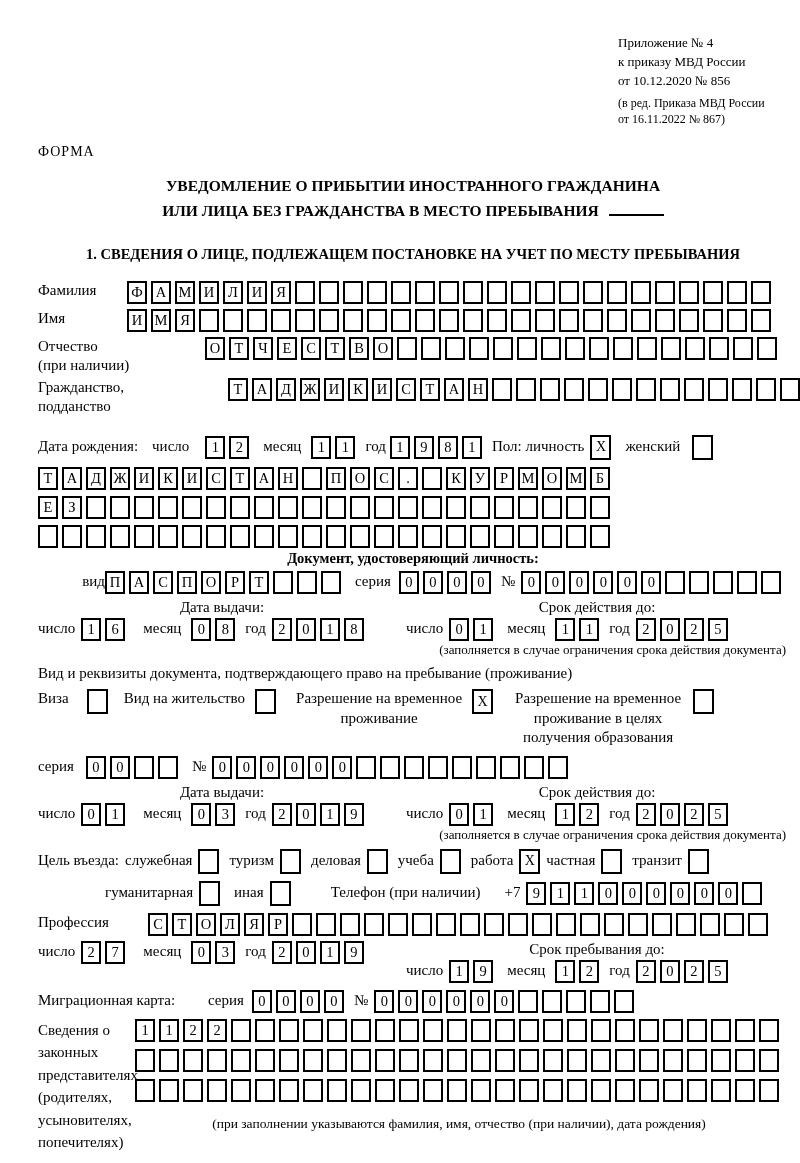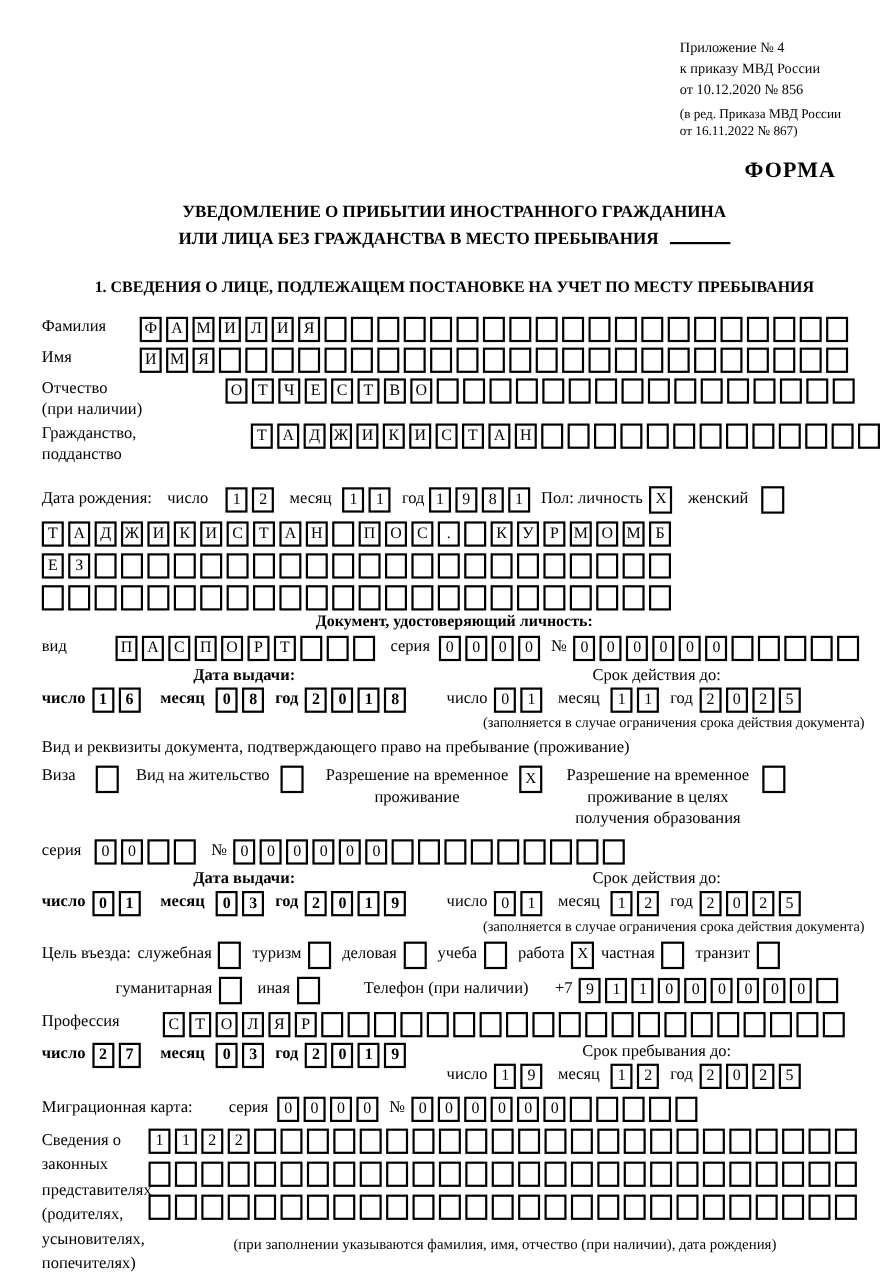--- a/index.html
+++ b/index.html
@@ -17,27 +17,27 @@
     display:inline-flex;align-items:center;justify-content:center;
     font-size:14.5px;line-height:1;
   }
   .chk{
     box-sizing:border-box;flex:0 0 auto;width:21px;height:25px;
     border:2px solid #000;display:inline-flex;align-items:center;justify-content:center;
     font-size:14px;line-height:1;
   }
   .appendix{margin-left:580px;width:205px;font-size:13px;line-height:1.45;}
   .revision{margin-left:580px;width:205px;font-size:12px;line-height:1.4;margin-top:4px;}
-  .forma{text-align:right;padding-right:28px;font-weight:bold;font-size:20px;margin-top:16px;letter-spacing:1px;}
+  .forma{padding-right:28px;font-weight:normal;font-size:14px;margin-top:16px;letter-spacing:1px;}
   .title{text-align:center;font-weight:bold;font-size:15.5px;line-height:1.6;margin-top:14px;}
   .blankline{display:inline-block;width:55px;border-bottom:2px solid #000;height:14px;margin-left:10px;}
   .sect{text-align:center;font-weight:bold;font-size:14.5px;margin:22px 0 18px 0;}
   .center-b{text-align:center;font-weight:bold;font-size:14.5px;margin:2px 0 4px 0;}
   .dpair{display:flex;margin-bottom:1px;}
-  .dcol1{width:368px;flex:0 0 auto;font-weight:bold;}
+  .dcol1{width:368px;flex:0 0 auto;}
   .dcol2{flex:1;}
   .dtitle{text-align:center;font-size:15px;margin-bottom:2px;}
   .drow{display:flex;align-items:center;}
   .note{text-align:right;font-size:13px;margin:1px 2px 6px 0;}
   .gap6{margin-right:6px;} .gap10{margin-right:10px;} .gap14{margin-right:14px;}
   .optlbl{font-size:15px;line-height:1.3;text-align:center;}
 </style>
 </head>
 <body>
 
@@ -297,21 +297,21 @@
           <span class="cell"></span>
           <span class="cell"></span>
           <span class="cell"></span>
           <span class="cell"></span>
         </div>
     </div>
   </div>
 
   <div class="center-b">Документ, удостоверяющий личность:</div>
 
-  <div class="frow" style="align-items:center;">
+  <div class="frow" style="align-items:center;text-align:right;">
     <span class="lbl" style="width:67px;flex:0 0 auto;">вид</span>
     <span class="boxrow" style="margin-right:10px;">
         <span class="cell">П</span>
         <span class="cell">А</span>
         <span class="cell">С</span>
         <span class="cell">П</span>
         <span class="cell">О</span>
         <span class="cell">Р</span>
         <span class="cell">Т</span>
         <span class="cell"></span>

